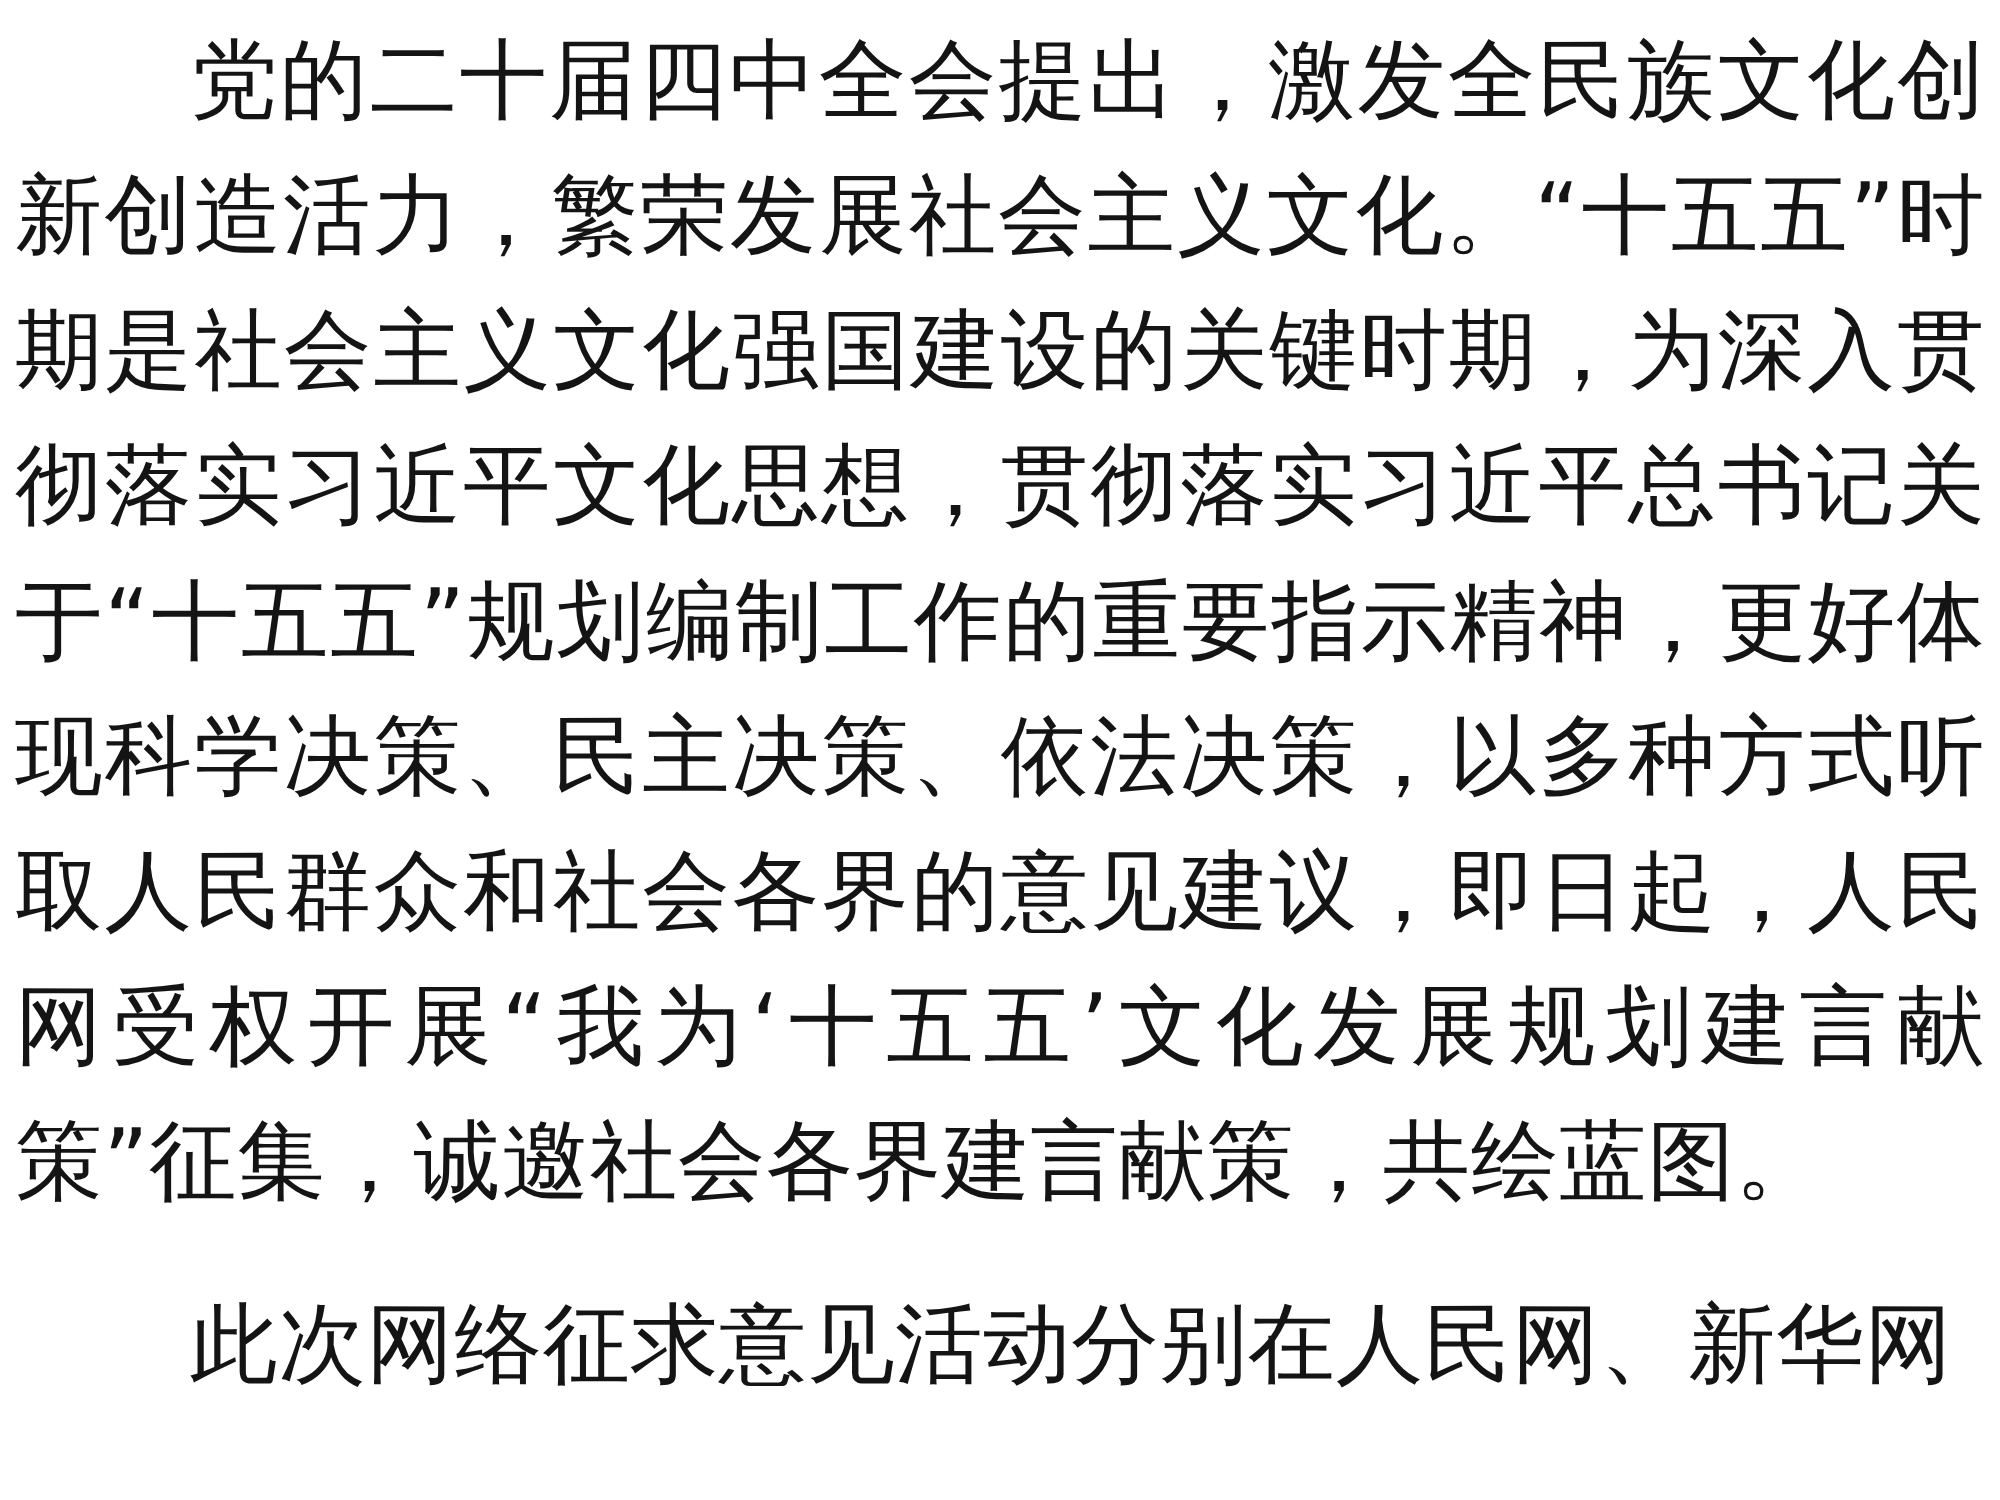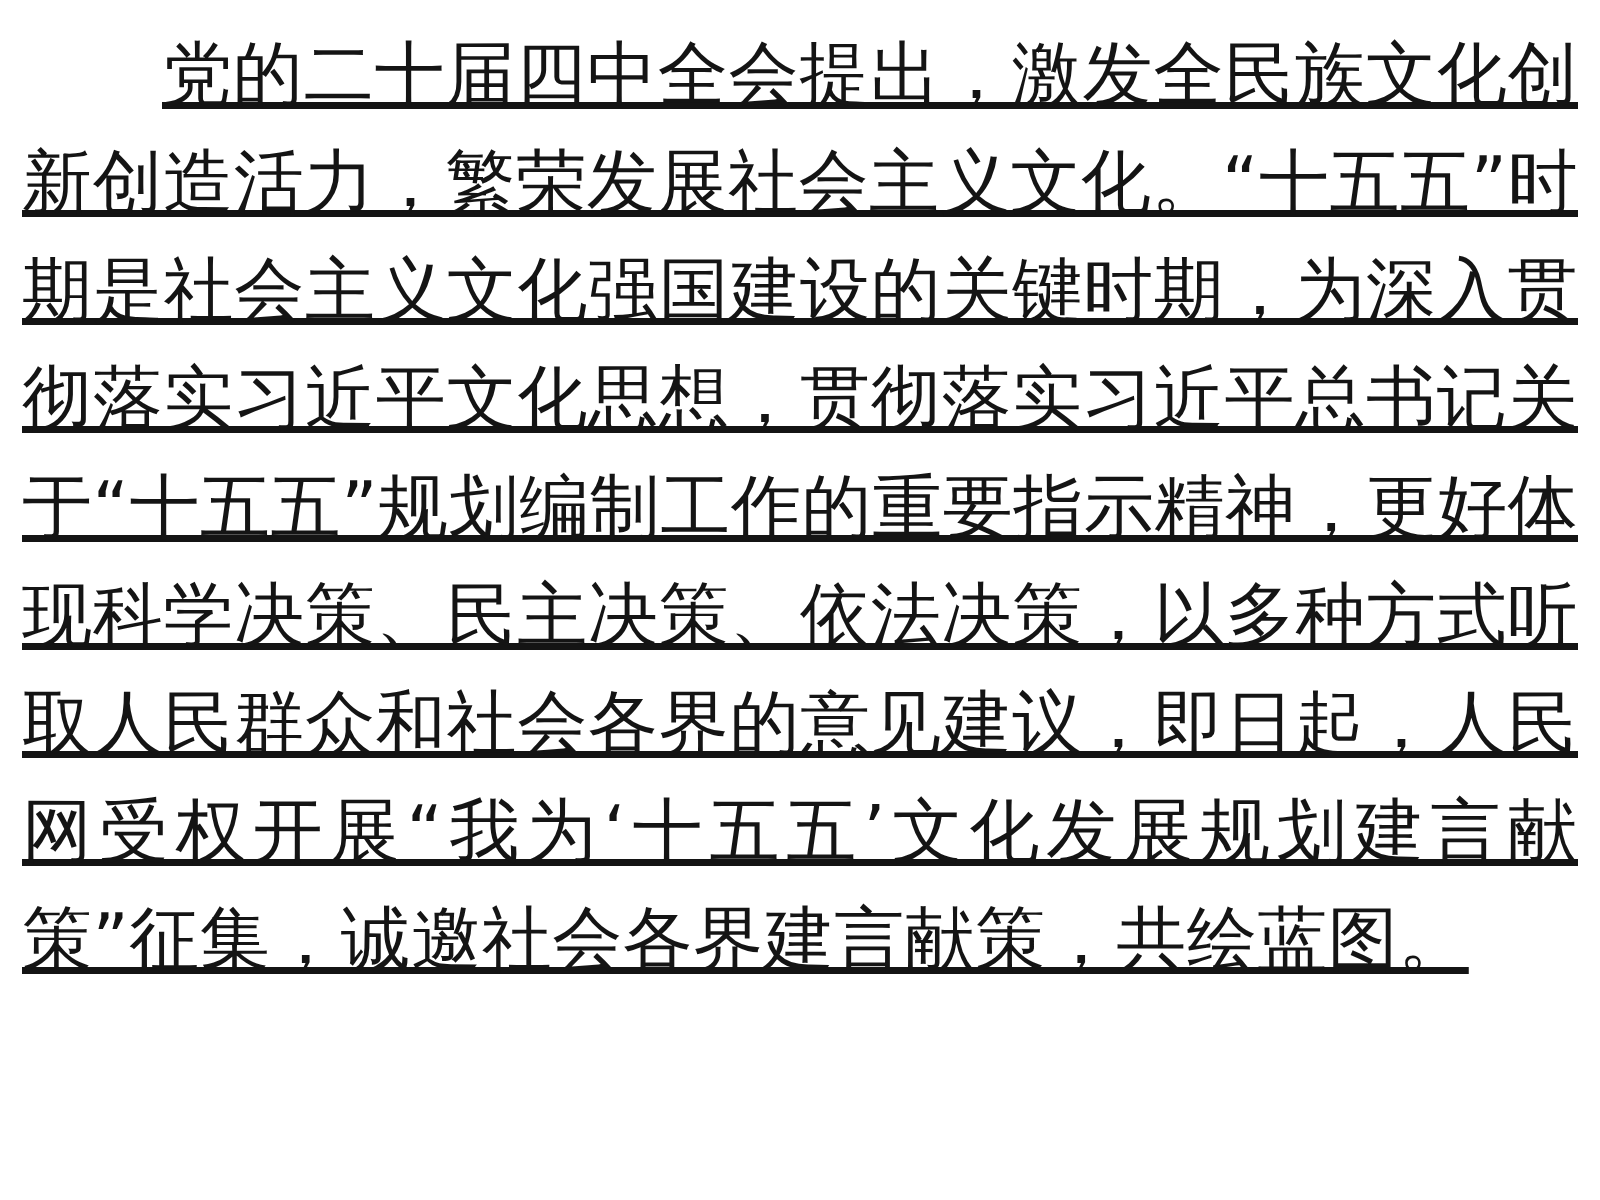--- a/index.html
+++ b/index.html
@@ -19,35 +19,35 @@
     box-sizing: border-box;
     padding: 0 8px;
     background: #ffffff;
     position: relative;
     overflow: hidden;
   }
   .article-body {
     padding-top: 6px;
   }
   .para {
-    margin: 14px;
+    margin: 4px;
     color: #141414;
     font-size: 70px;
     line-height: 1.545;
     letter-spacing: 0.5px;
     text-align: justify;
     text-justify: inter-ideograph;
     text-indent: 2em;
     font-weight: 400;
-    text-decoration: underline;
   }
   .para + .para {
     margin-top: 38px;
   }
 </style>
 </head>
 <body>
 
 <div class="page">
   <div class="article-body">
     <p class="para">党的二十届四中全会提出，激发全民族文化创新创造活力，繁荣发展社会主义文化。“十五五”时期是社会主义文化强国建设的关键时期，为深入贯彻落实习近平文化思想，贯彻落实习近平总书记关于“十五五”规划编制工作的重要指示精神，更好体现科学决策、民主决策、依法决策，以多种方式听取人民群众和社会各界的意见建议，即日起，人民网受权开展“我为‘十五五’文化发展规划建言献策”征集，诚邀社会各界建言献策，共绘蓝图。</p>
+    <p class="para">此次网络征求意见活动分别在人民网、新华网</p>
   </div>
 </div>
 
 </body></html>

